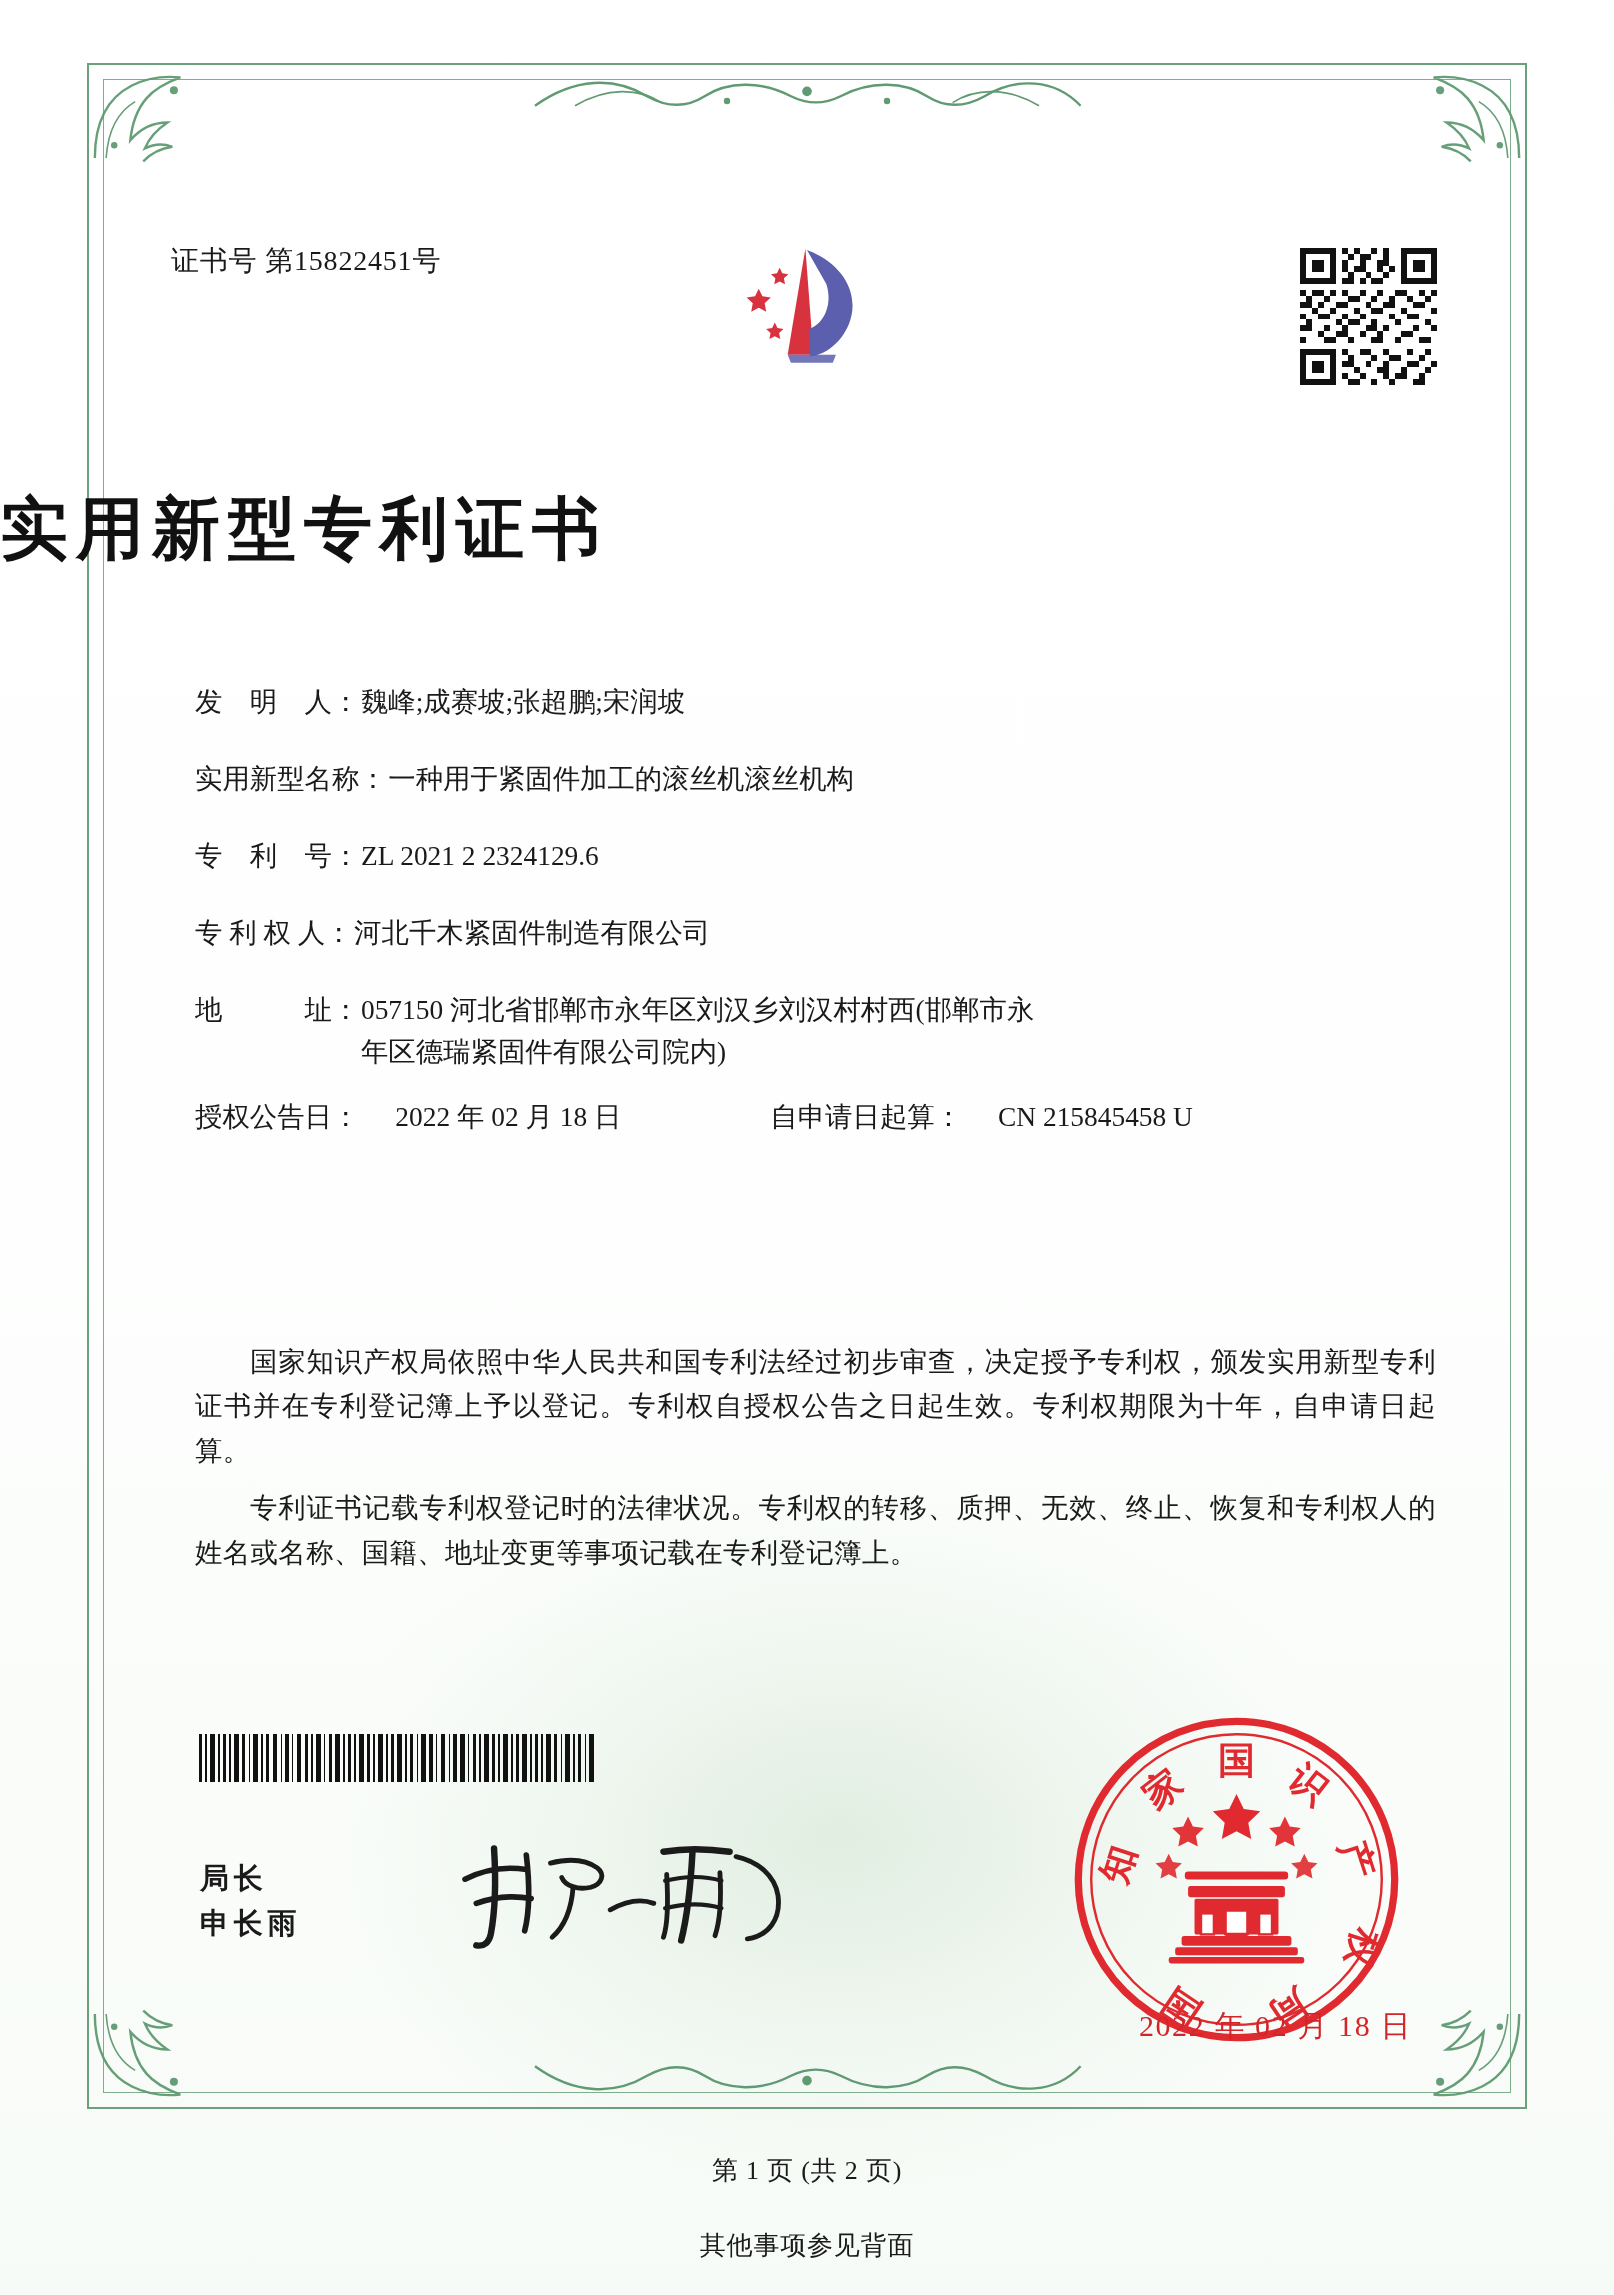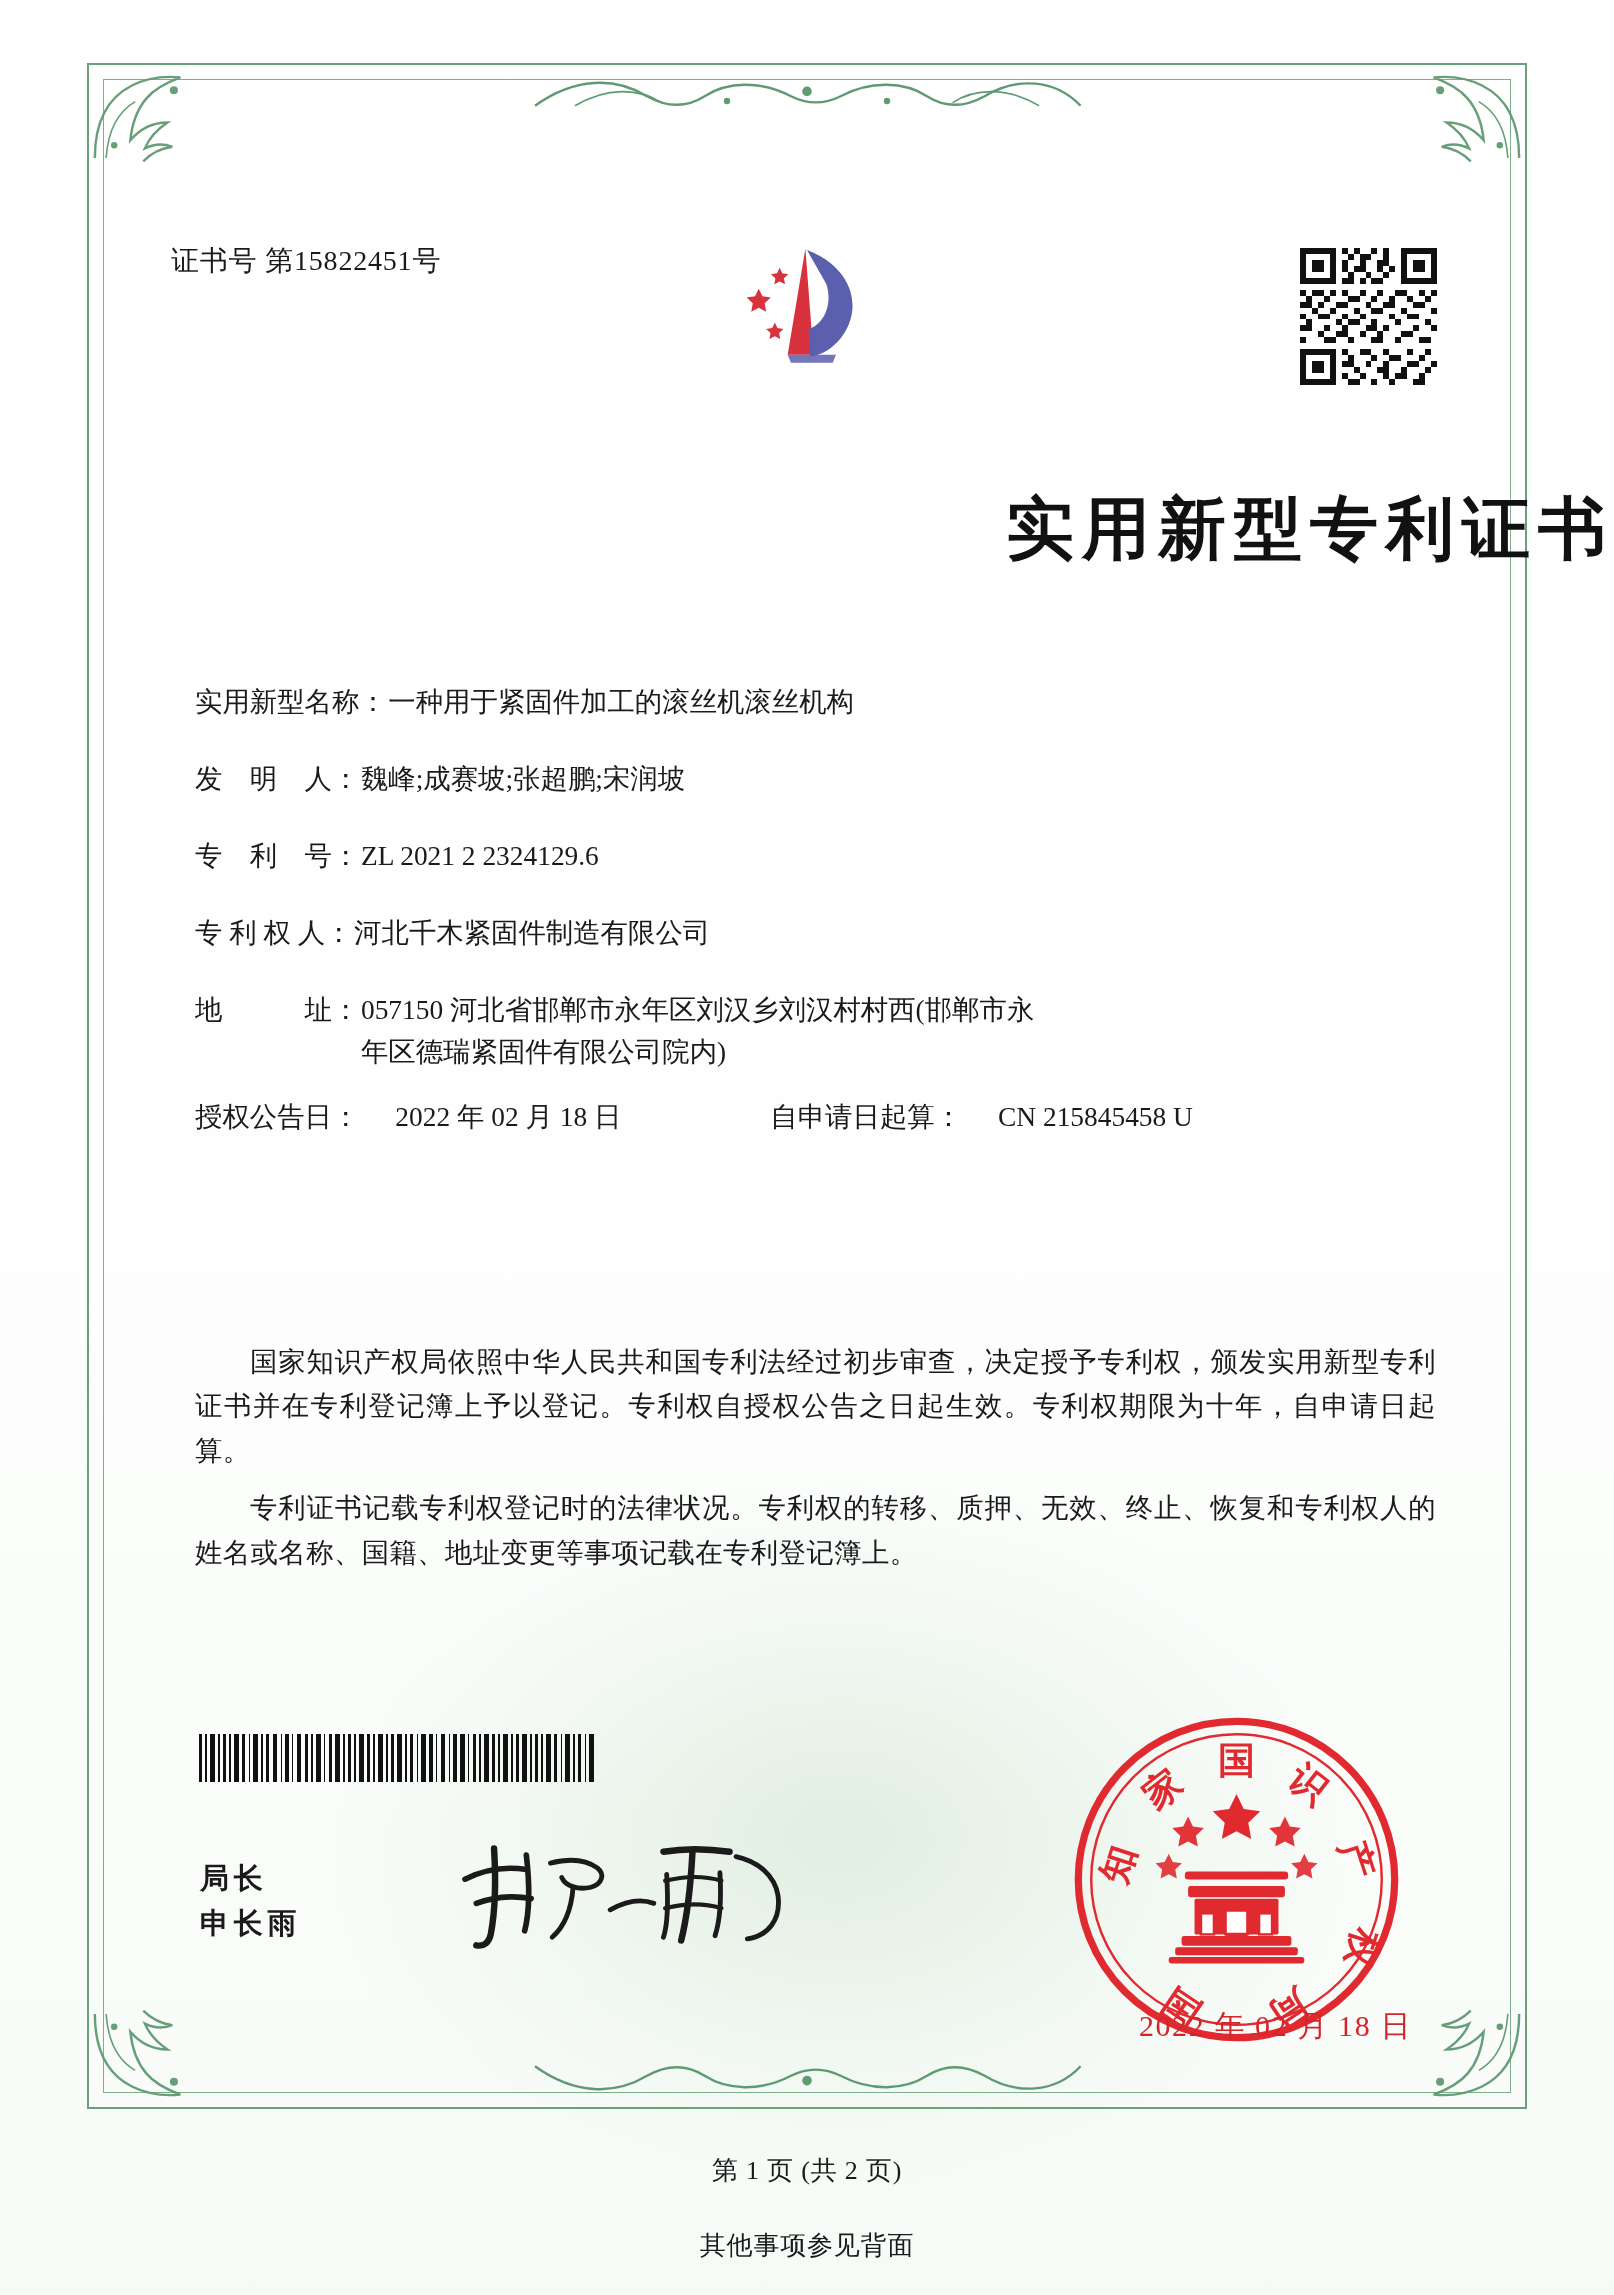--- a/index.html
+++ b/index.html
@@ -87,21 +87,21 @@
     position: absolute;
     right: 171px; top: 242px;
     width: 149px; height: 149px;
   }
   .qr svg { width: 100%; height: 100%; display: block; }
 
   
   .title {
     position: absolute;
     left: 0; right: 0; top: 484px;
-    text-align: right;
+    text-align: left;
     font-size: 68px;
     font-weight: 700;
     letter-spacing: 8px;
     font-family: "DejaVu Serif", "Liberation Serif", serif;
     color: #111;
   }
 
   
   .fields {
     position: absolute;
@@ -429,27 +429,27 @@
           <rect x="80" y="92" width="8" height="4"></rect>
       </g>
     </svg>
   </div>
 
   <div class="title">实用新型专利证书</div>
 
   <div class="fields">
 
     <div class="field-row">
+      <span class="field-label">发　明　人：</span>
+      <span class="field-value">魏峰;成赛坡;张超鹏;宋润坡</span>
+    </div>
+
+    <div class="field-row">
       <span class="field-label">实用新型名称：</span>
       <span class="field-value">一种用于紧固件加工的滚丝机滚丝机构</span>
-    </div>
-
-    <div class="field-row">
-      <span class="field-label">发　明　人：</span>
-      <span class="field-value">魏峰;成赛坡;张超鹏;宋润坡</span>
     </div>
 
     <div class="field-row">
       <span class="field-label">专　利　号：</span>
       <span class="field-value">ZL 2021 2 2324129.6</span>
     </div>
 
 
     <div class="field-row">
       <span class="field-label">专 利 权 人：</span>

